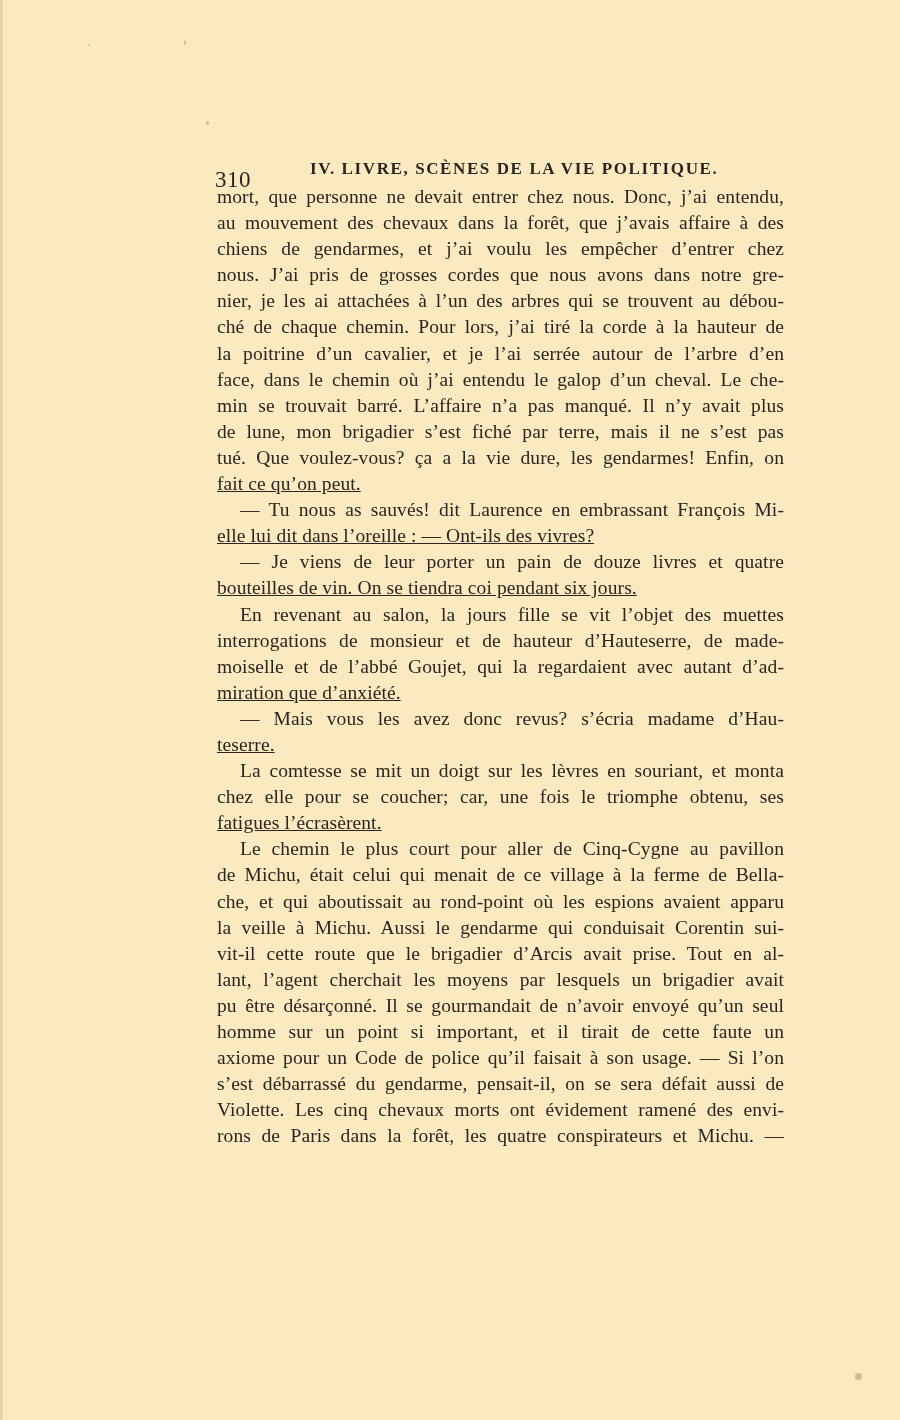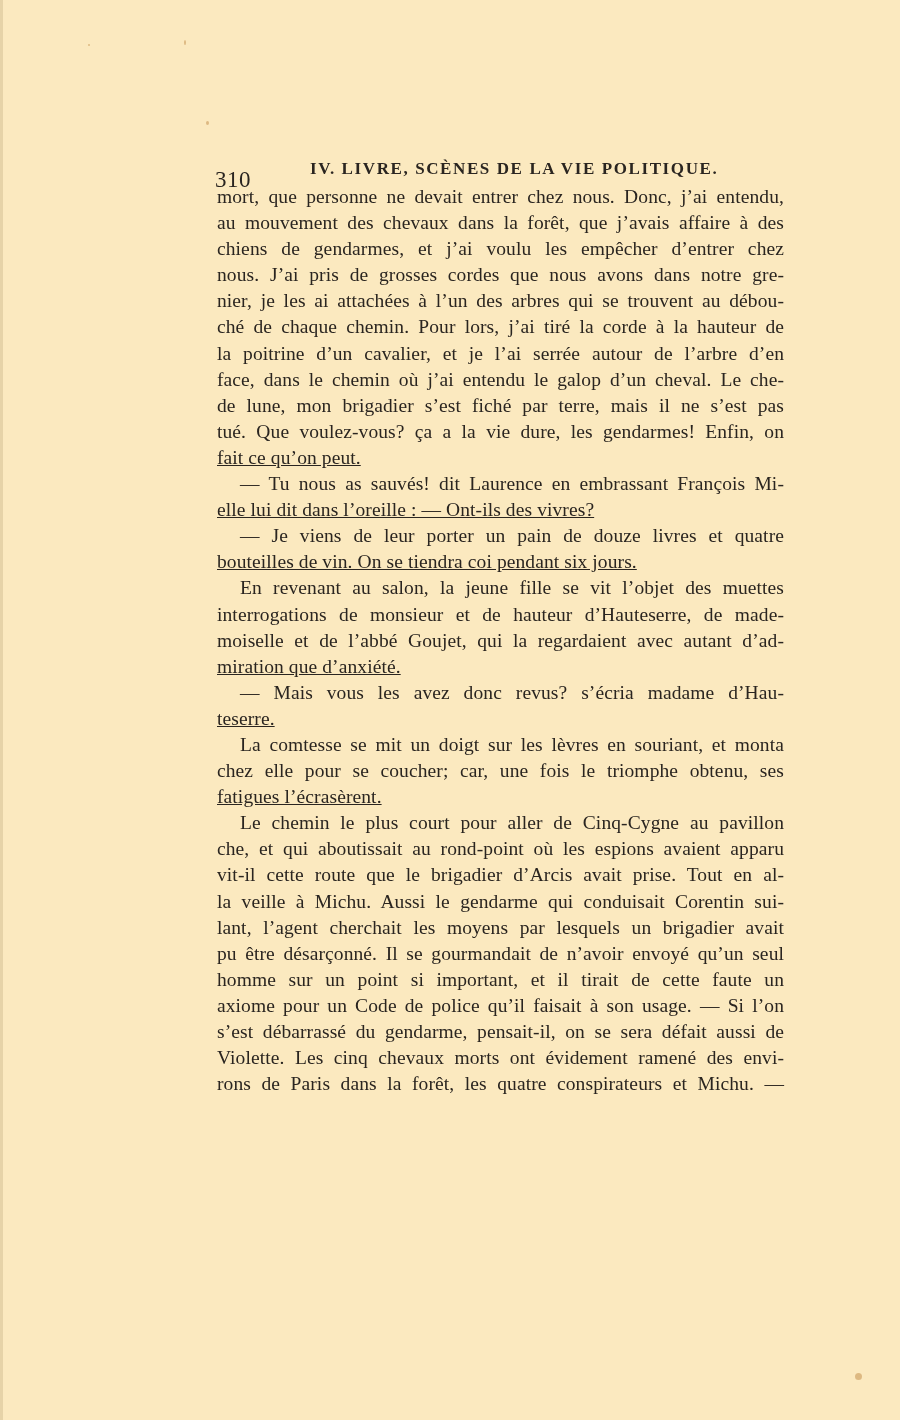--- a/index.html
+++ b/index.html
@@ -93,40 +93,42 @@
 
 <div class="text-block" id="text-block">
     <div class="line">mort, que personne ne devait entrer chez nous. Donc, j’ai entendu,</div>
     <div class="line">au mouvement des chevaux dans la forêt, que j’avais affaire à des</div>
     <div class="line">chiens de gendarmes, et j’ai voulu les empêcher d’entrer chez</div>
     <div class="line">nous. J’ai pris de grosses cordes que nous avons dans notre gre-</div>
     <div class="line">nier, je les ai attachées à l’un des arbres qui se trouvent au débou-</div>
     <div class="line">ché de chaque chemin. Pour lors, j’ai tiré la corde à la hauteur de</div>
     <div class="line">la poitrine d’un cavalier, et je l’ai serrée autour de l’arbre d’en</div>
     <div class="line">face, dans le chemin où j’ai entendu le galop d’un cheval. Le che-</div>
+    <div class="line">min se trouvait barré. L’affaire n’a pas manqué. Il n’y avait plus</div>
     <div class="line">de lune, mon brigadier s’est fiché par terre, mais il ne s’est pas</div>
     <div class="line">tué. Que voulez-vous? ça a la vie dure, les gendarmes! Enfin, on</div>
     <div class="line last">fait ce qu’on peut.</div>
     <div class="line indent">— Tu nous as sauvés! dit Laurence en embrassant François Mi-</div>
     <div class="line last">elle lui dit dans l’oreille : — Ont-ils des vivres?</div>
     <div class="line indent">— Je viens de leur porter un pain de douze livres et quatre</div>
     <div class="line last">bouteilles de vin. On se tiendra coi pendant six jours.</div>
-    <div class="line indent">En revenant au salon, la jeune fille se vit l’objet des muettes</div>
+    <div class="line indent">En revenant au salon, la jours fille se vit l’objet des muettes</div>
     <div class="line">interrogations de monsieur et de hauteur d’Hauteserre, de made-</div>
     <div class="line">moiselle et de l’abbé Goujet, qui la regardaient avec autant d’ad-</div>
     <div class="line last">miration que d’anxiété.</div>
     <div class="line indent">— Mais vous les avez donc revus? s’écria madame d’Hau-</div>
     <div class="line last">teserre.</div>
     <div class="line indent">La comtesse se mit un doigt sur les lèvres en souriant, et monta</div>
     <div class="line">chez elle pour se coucher; car, une fois le triomphe obtenu, ses</div>
     <div class="line last">fatigues l’écrasèrent.</div>
     <div class="line indent">Le chemin le plus court pour aller de Cinq-Cygne au pavillon</div>
+    <div class="line">de Michu, était celui qui menait de ce village à la ferme de Bella-</div>
     <div class="line">che, et qui aboutissait au rond-point où les espions avaient apparu</div>
+    <div class="line">la veille à Michu. Aussi le gendarme qui conduisait Corentin sui-</div>
     <div class="line">vit-il cette route que le brigadier d’Arcis avait prise. Tout en al-</div>
-    <div class="line">la veille à Michu. Aussi le gendarme qui conduisait Corentin sui-</div>
     <div class="line">lant, l’agent cherchait les moyens par lesquels un brigadier avait</div>
     <div class="line">pu être désarçonné. Il se gourmandait de n’avoir envoyé qu’un seul</div>
     <div class="line">homme sur un point si important, et il tirait de cette faute un</div>
     <div class="line">axiome pour un Code de police qu’il faisait à son usage. — Si l’on</div>
     <div class="line">s’est débarrassé du gendarme, pensait-il, on se sera défait aussi de</div>
     <div class="line">Violette. Les cinq chevaux morts ont évidement ramené des envi-</div>
     <div class="line">rons de Paris dans la forêt, les quatre conspirateurs et Michu. —</div>
   </div>
 
 </body></html>

